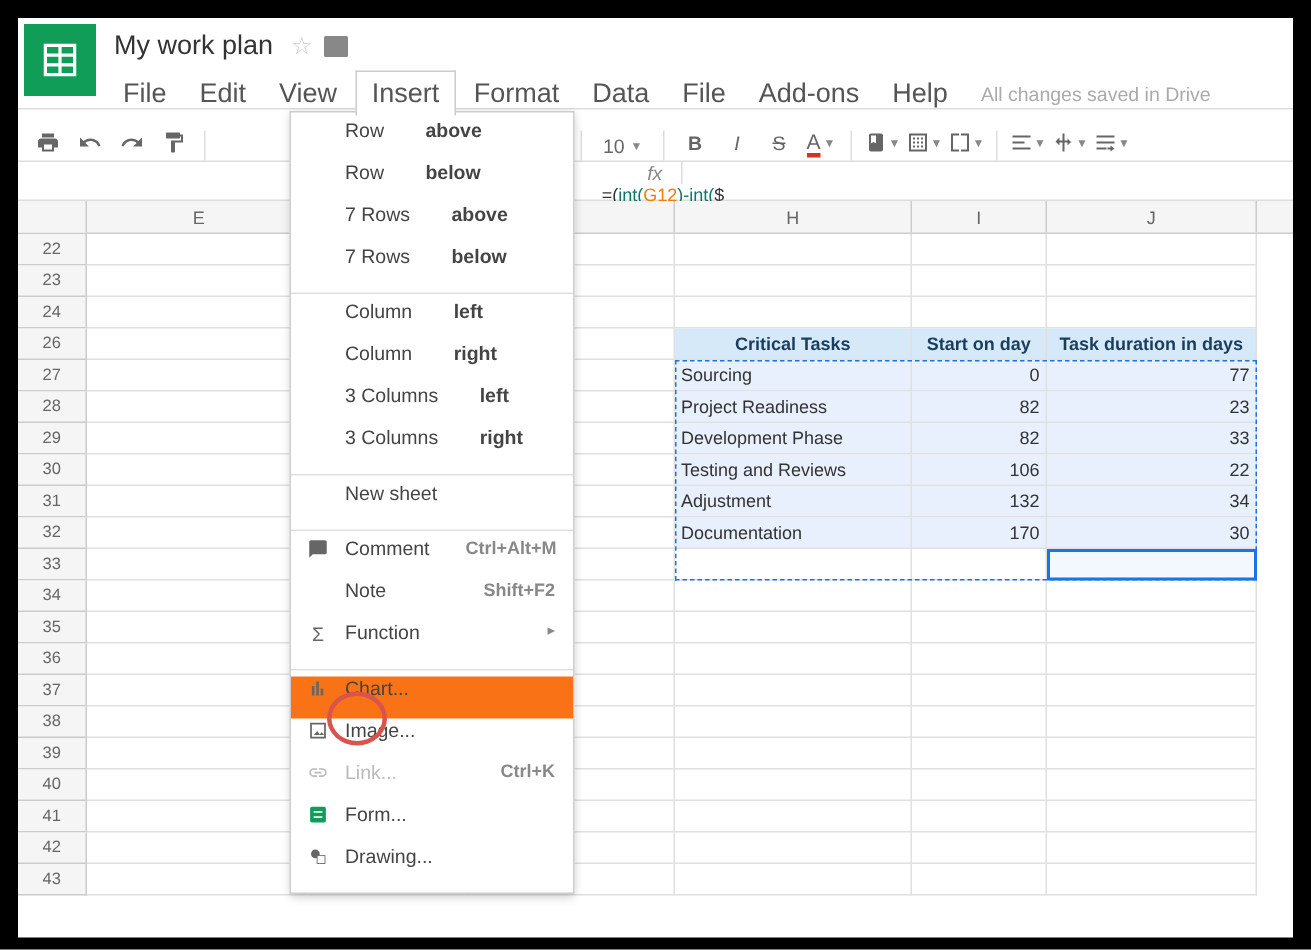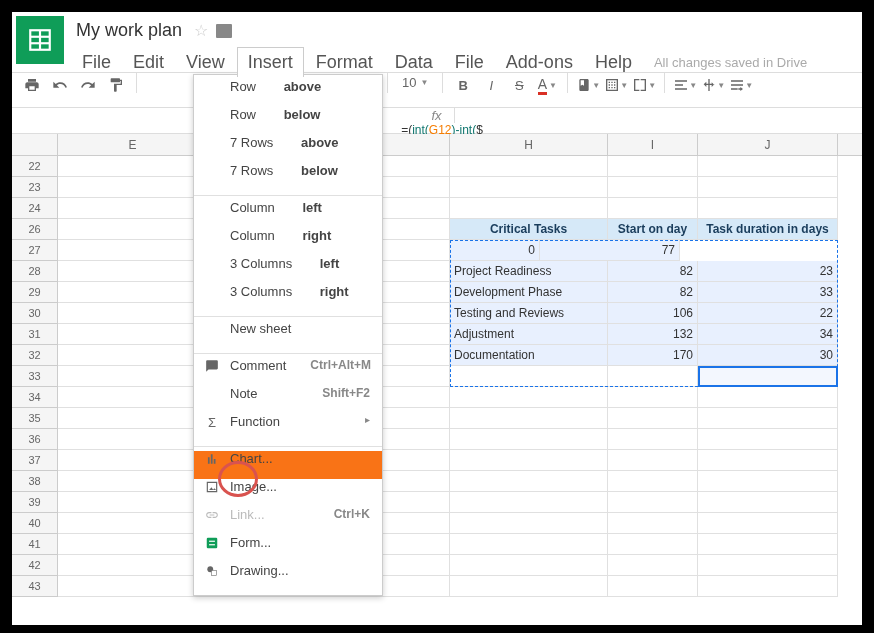--- a/index.html
+++ b/index.html
@@ -10,21 +10,21 @@
 .logo svg { width: 26px; height: 26px; }
 .doc-area { flex: 1; padding-top: 6px; }
 .doc-title-row { display: flex; align-items: center; gap: 8px; }
 .doc-title { font-size: 18px; color: #333; padding: 2px 4px; }
 .star { color: #ccc; font-size: 16px; cursor: pointer; }
 .folder { width: 16px; height: 14px; background: #888; border-radius: 1px; display: inline-block; }
 .menubar { display: flex; gap: 2px; margin-top: 4px; align-items: center; }
 .menu-item { font-size: 18px; color: #555; padding: 4px 10px; cursor: pointer; }
 .menu-item.active { background: #fff; border: 1px solid #ccc; border-bottom: none; position: relative; z-index: 100; }
 .save-status { font-size: 13px; color: #aaa; margin-left: 10px; }
-.toolbar { height: 36px; border-top: 1px solid #ddd; border-bottom: 1px solid #ddd; display: flex; align-items: flex-start; padding: 0 8px; gap: 4px; color: #666; font-size: 13px; position: relative; }
+.toolbar { height: 36px; border-top: 1px solid #ddd; border-bottom: 1px solid #ddd; display: flex; align-items: flex-end; padding: 0 8px; gap: 4px; color: #666; font-size: 13px; position: relative; }
 .tb-btn { width: 24px; height: 24px; display: flex; align-items: center; justify-content: center; cursor: pointer; color: #666; }
 .tb-sep { width: 1px; height: 20px; background: #ddd; margin: 0 4px; }
 .tb-dropdown { display: flex; align-items: center; gap: 4px; padding: 2px 6px; cursor: pointer; }
 .caret { font-size: 8px; color: #888; }
 .fx-bar { height: 26px; border-bottom: 1px solid #ddd; display: flex; align-items: center; font-size: 13px; color: #555; flex-direction: column; }
 .fx-label { width: 36px; text-align: center; color: #888; font-style: italic; border-right: 1px solid #ddd; height: 100%; display: flex; align-items: center; justify-content: center; }
 .fx-input { padding-left: 10px; height: 100%; display: flex; align-items: center; font-family: monospace; font-size: 12px; }
 .fx-input .eq { color: #333; }
 .fx-input .fn { color: #0f766e; }
 .fx-input .ref { color: #f57c00; }
@@ -229,20 +229,21 @@
           <div class="cell col-G"></div>
           <div class="cell col-H sel-header">Critical Tasks</div>
           <div class="cell col-I sel-header">Start on day</div>
           <div class="cell col-J sel-header">Task duration in days</div>
         </div>
         <div class="row">
           <div class="row-h">27</div>
           <div class="cell col-E"></div>
           <div class="cell col-F"></div>
           <div class="cell col-G"></div>
+          <div class="cell col-H sel-cell txt">Sourcing</div>
           <div class="cell col-I sel-cell num">0</div>
           <div class="cell col-J sel-cell num">77</div>
         </div>
         <div class="row">
           <div class="row-h">28</div>
           <div class="cell col-E"></div>
           <div class="cell col-F"></div>
           <div class="cell col-G"></div>
           <div class="cell col-H sel-cell txt">Project Readiness</div>
           <div class="cell col-I sel-cell num">82</div>

